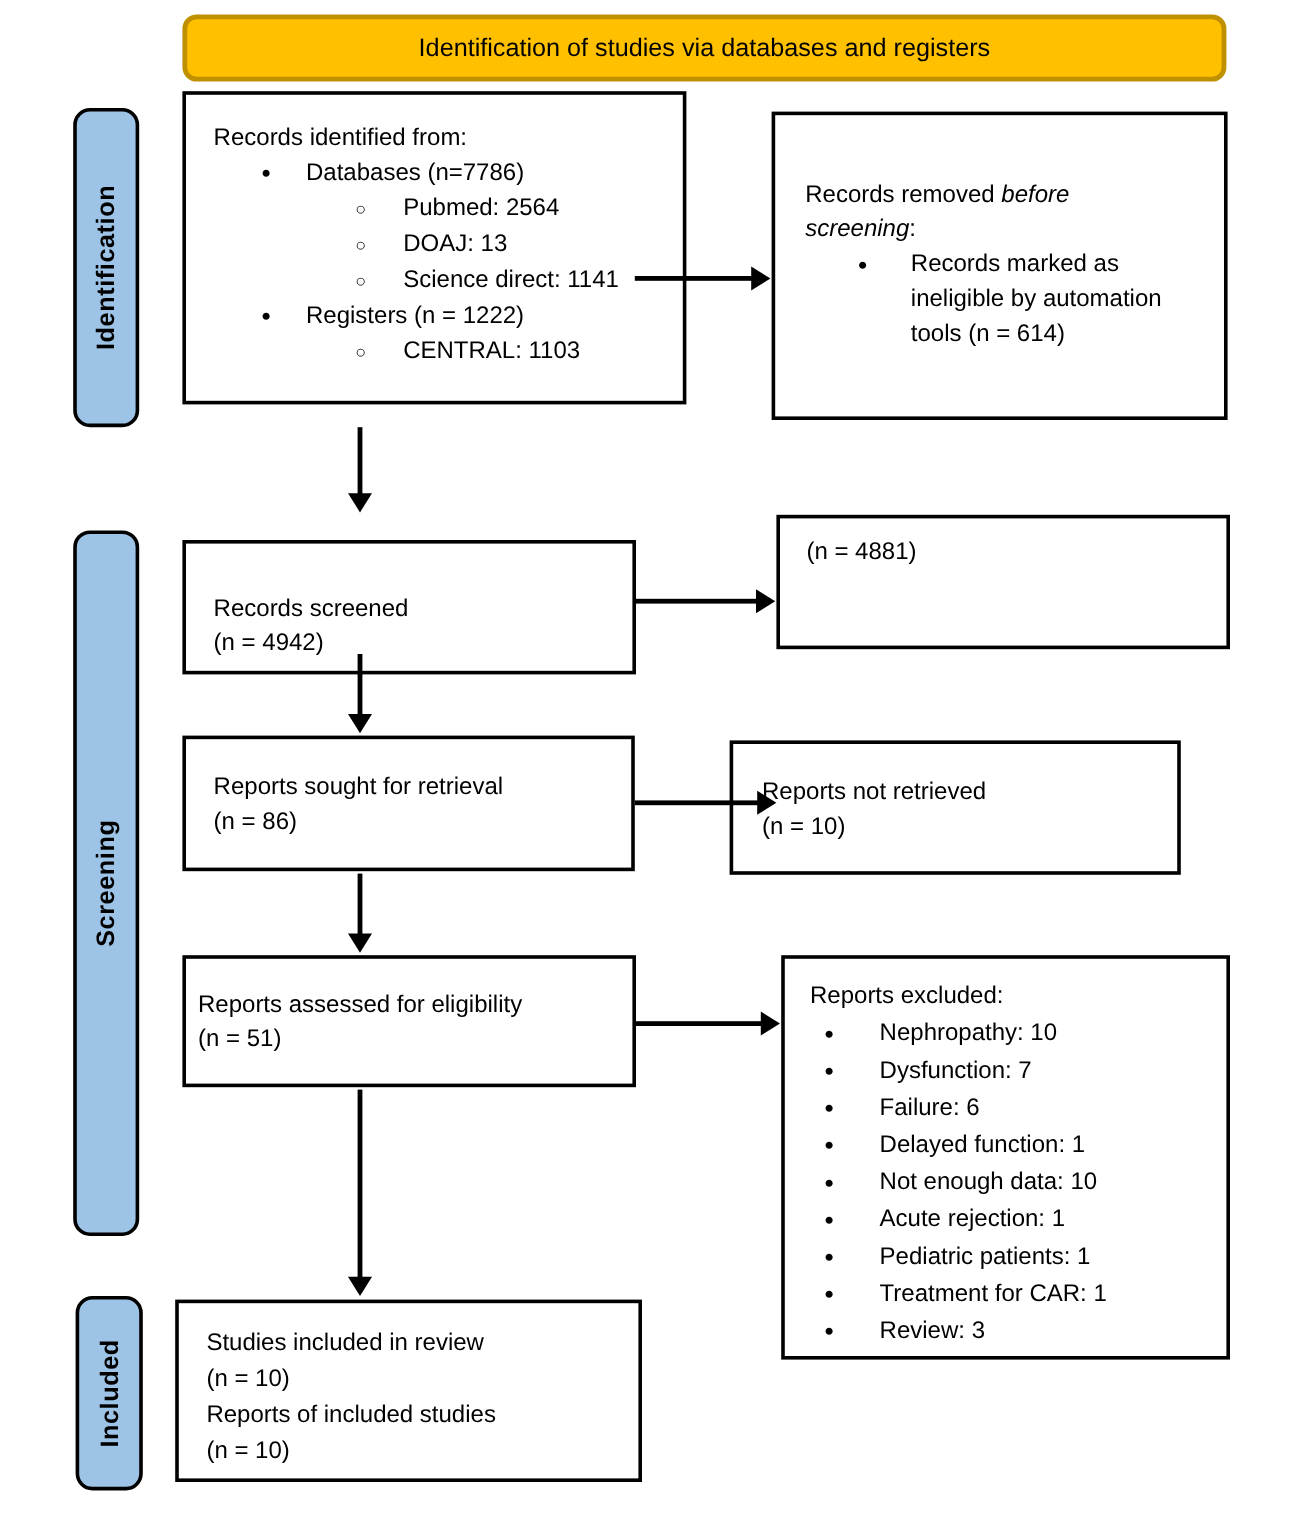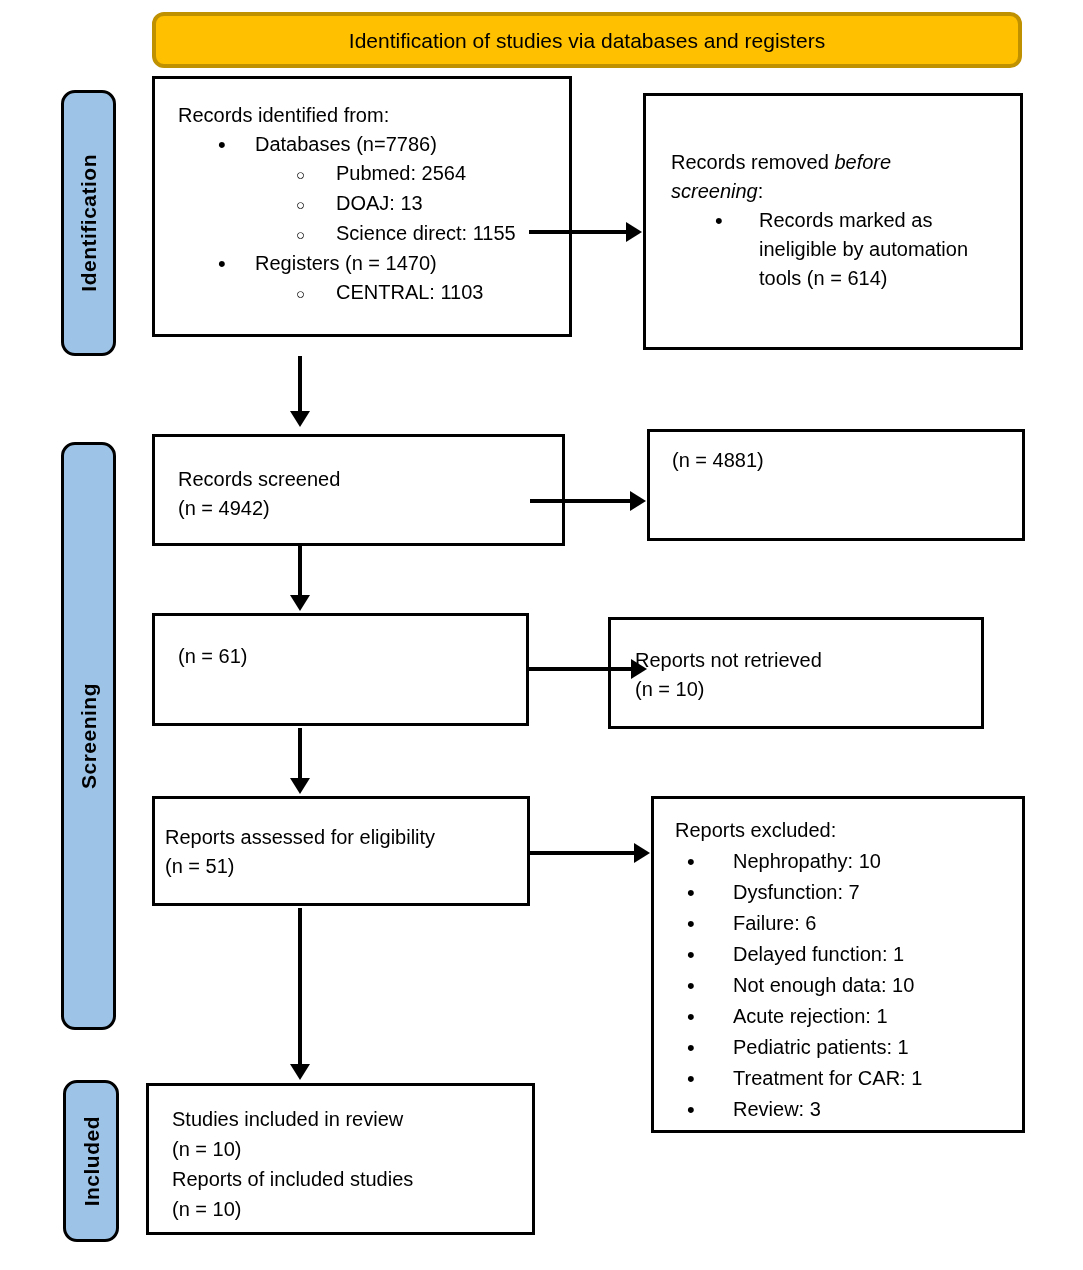--- a/index.html
+++ b/index.html
@@ -36,21 +36,21 @@
   .stage.screening     {left:61px; top:442px; width:55px; height:588px;}
   .stage.included      {left:63px; top:1080px;width:56px; height:162px;}
   
   .fbox{
     position:absolute; box-sizing:border-box; background:#fff;
     border:3px solid #000; padding:20px 18px 10px 23px;
   }
   .fbox p{margin:0;}
   .box-a{left:152px; top:76px;  width:420px; height:261px; padding-top:22px;}
   .box-b{left:643px; top:93px;  width:380px; height:257px; padding-top:52px; padding-left:25px;}
-  .box-c{left:152px; top:434px; width:413px; height:112px; padding-top:28px;}
+  .box-c{left:152px; top:450px; width:378px; height:112px; padding-top:40px;}
   .box-d{left:647px; top:429px; width:378px; height:112px; padding-top:14px; padding-left:22px;}
   .box-e{left:152px; top:613px; width:377px; height:113px; padding-top:26px;}
   .box-f{left:608px; top:617px; width:376px; height:112px; padding-top:26px; padding-left:24px;}
   .box-g{left:152px; top:796px; width:378px; height:110px; padding-top:24px;padding-left:10px;}
   .box-h{left:651px; top:796px; width:374px; height:337px; padding-top:16px; padding-left:21px; line-height:31px;}
   .box-i{left:146px; top:1083px;width:389px; height:152px; padding-top:18px; line-height:30px;}
   
   .row{display:flex; align-items:flex-start;}
   .bullet{flex:0 0 auto; text-align:left;}
   .lvl1 .bullet{font-size:22px;}
@@ -113,25 +113,25 @@
     <div class="row lvl2">
       <span class="bullet">○</span>
       <span>Pubmed: 2564</span>
     </div>
     <div class="row lvl2">
       <span class="bullet">○</span>
       <span>DOAJ: 13</span>
     </div>
     <div class="row lvl2">
       <span class="bullet">○</span>
-      <span>Science direct: 1155</span>
-    </div>
-    <div class="row lvl1">
-      <span class="bullet">•</span>
-      <span>Registers (n = 1470)</span>
+      <span>Science direct: 1141</span>
+    </div>
+    <div class="row lvl1">
+      <span class="bullet">•</span>
+      <span>Registers (n = 1222)</span>
     </div>
     <div class="row lvl2">
       <span class="bullet">○</span>
       <span>CENTRAL: 1103</span>
     </div>
   </div>
 
   <div class="fbox box-b">
     <p class="intro"><span>Records removed </span><span class="italic">before screening</span><span>:</span></p>
     <div class="row lvl1">
@@ -143,21 +143,22 @@
   <div class="fbox box-c">
     <p>Records screened</p>
     <p>(n = 4942)</p>
   </div>
 
   <div class="fbox box-d">
     <p>(n = 4881)</p>
   </div>
 
   <div class="fbox box-e">
-    <p>(n = 61)</p>
+    <p>Reports sought for retrieval</p>
+    <p>(n = 86)</p>
   </div>
 
   <div class="fbox box-f">
     <p>Reports not retrieved</p>
     <p>(n = 10)</p>
   </div>
 
   <div class="fbox box-g">
     <p>Reports assessed for eligibility</p>
     <p>(n = 51)</p>

